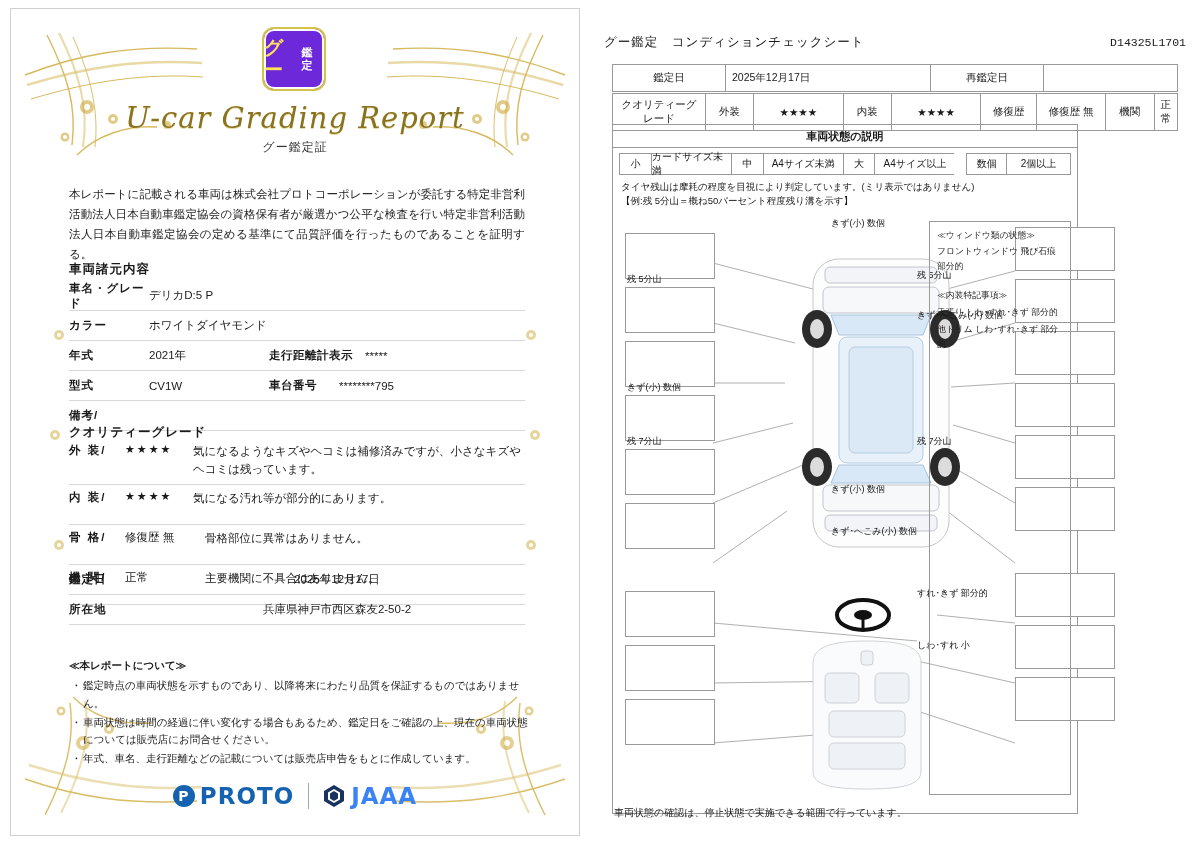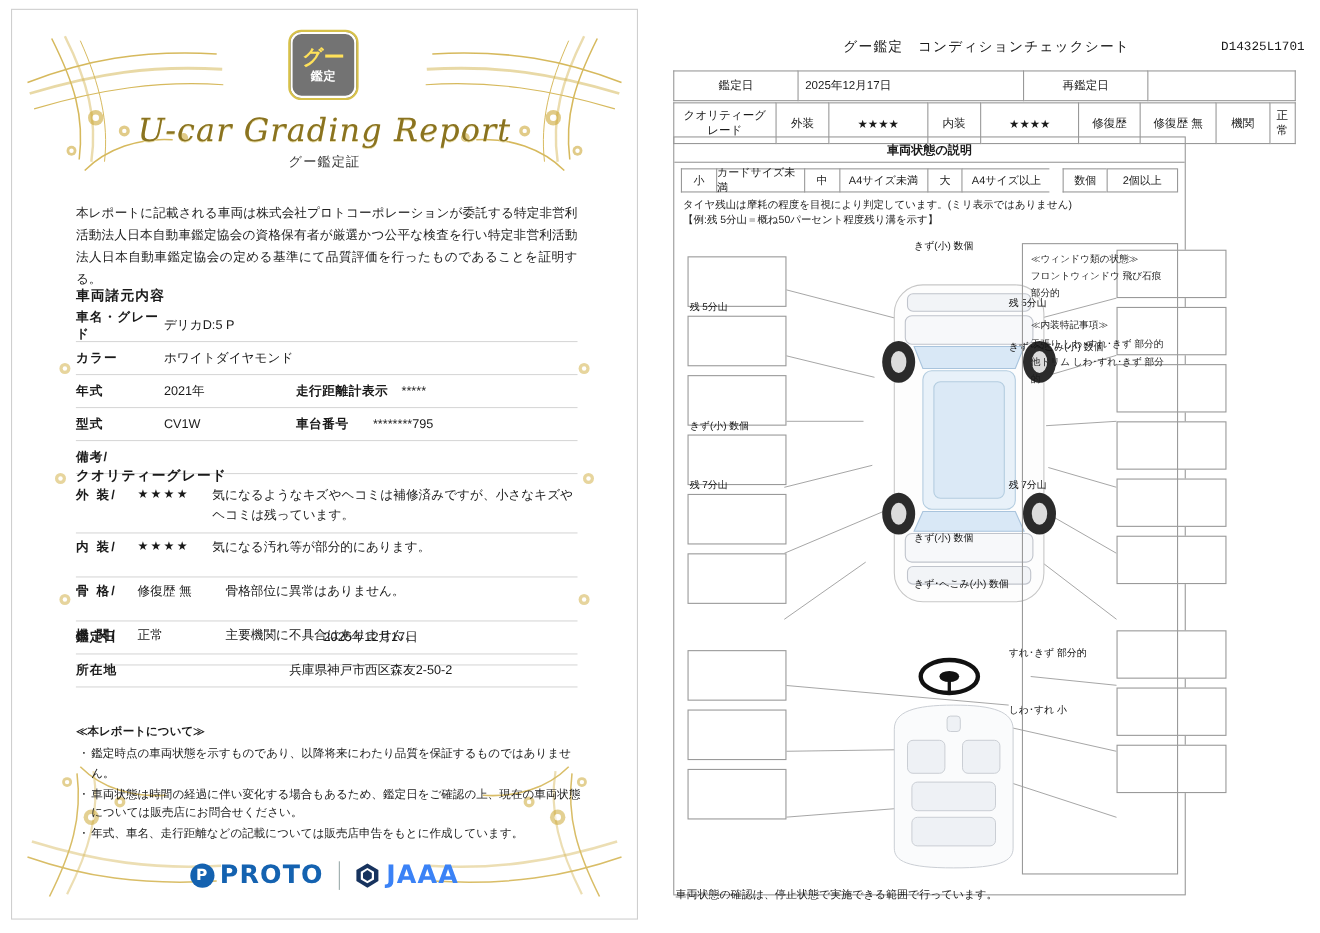--- a/index.html
+++ b/index.html
@@ -42,25 +42,25 @@
   .logo-wrap {
     position: absolute;
     left: 50%;
     top: 18px;
     transform: translateX(-50%);
     width: 66px;
     height: 66px;
   }
   .logo-badge {
     width: 60px; height: 60px;
-    background: #737373;
+    background: #6d28d9;
     border-radius: 12px;
     border: 2px solid #d7c14a;
     display: flex;
-    flex-direction: column;
+    flex-direction: row;
     align-items: center;
     justify-content: center;
     color: #fff;
     font-size: 13px;
     line-height: 1.15;
     font-weight: bold;
     box-shadow: 0 0 0 2px #fff inset;
   }
   .logo-badge .l1 { font-size: 19px; color: #ffe15a; }
   .logo-badge .l2 { font-size: 11px; letter-spacing: .5px; }
@@ -183,21 +183,20 @@
     position: absolute;
     left: 604px;
     top: 8px;
     width: 586px;
     height: 828px;
     box-sizing: border-box;
   }
   .sheet-title {
     position: absolute;
     top: 26px; left: 0; right: 0;
-    text-align: center;
     font-size: 12.5px;
     letter-spacing: 1px;
   }
   .sheet-id {
     position: absolute;
     top: 28px; right: 4px;
     font-size: 11.5px;
     font-family: "Liberation Mono", monospace;
   }
 

